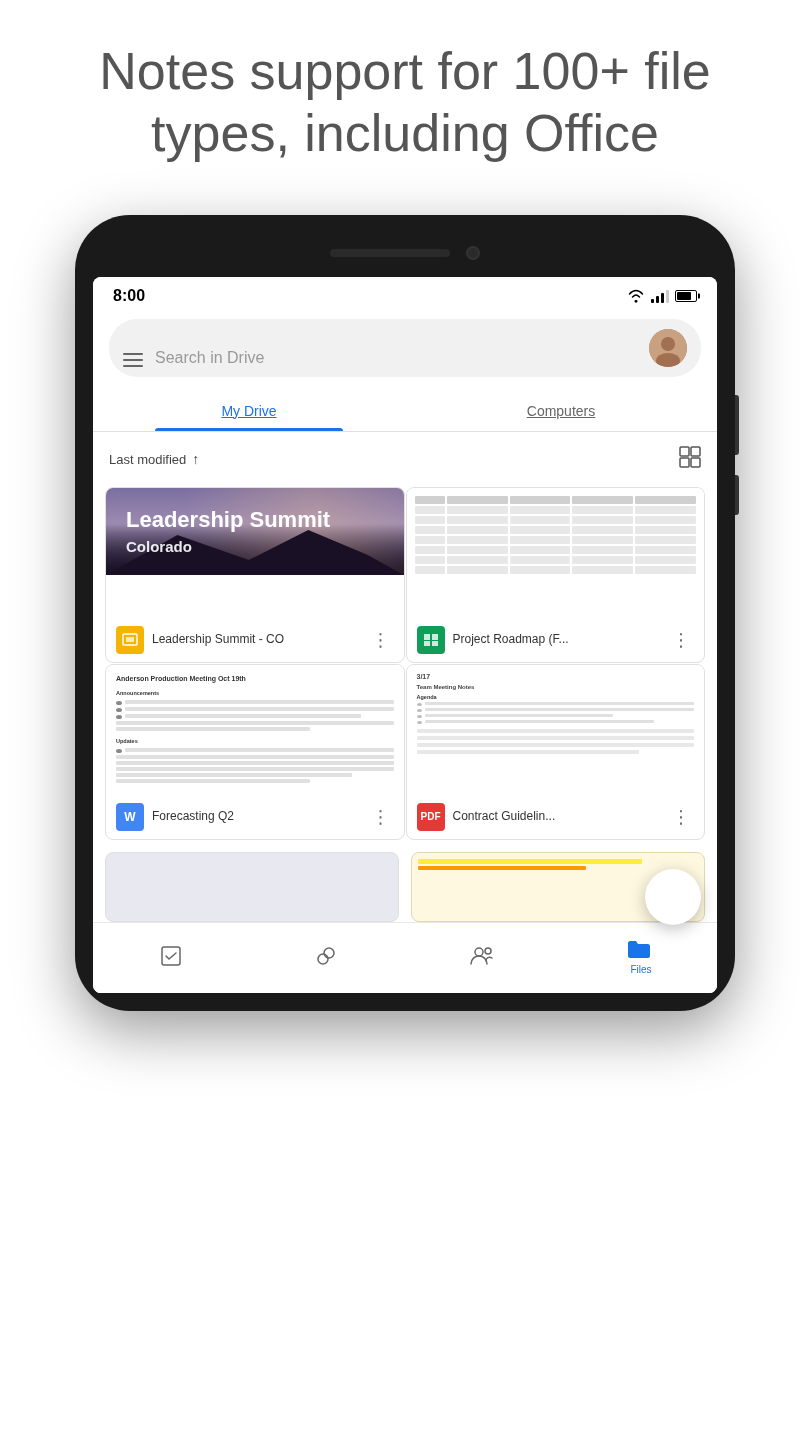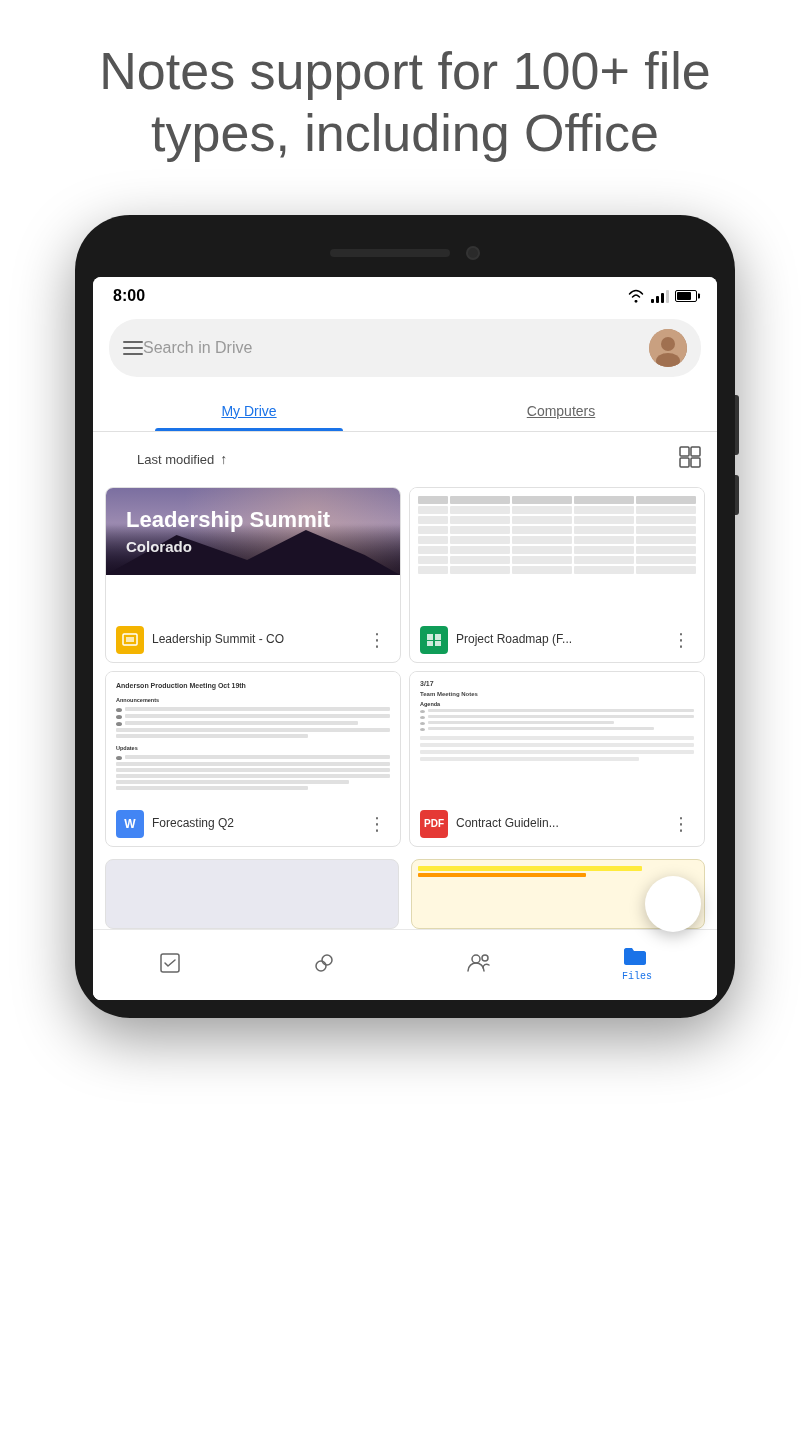--- a/index.html
+++ b/index.html
@@ -134,22 +134,23 @@
     
     .search-bar-container {
       background: #ffffff;
       padding: 8px 16px 12px;
     }
 
     .search-bar {
       background: #f1f1f1;
       border-radius: 28px;
       display: flex;
-      align-items: center;
+      align-items: flex-end;
       padding: 10px 14px;
+      gap: 12px;
     }
 
     .hamburger-icon {
       display: flex;
       flex-direction: column;
       gap: 4px;
       cursor: pointer;
     }
 
     .hamburger-line {
@@ -225,21 +226,20 @@
       background: #ffffff;
       padding: 0;
     }
 
     
     .sort-bar {
       display: flex;
       justify-content: space-between;
       align-items: center;
       padding: 14px 16px;
-      margin-left: 28px;
     }
 
     .sort-label {
       display: flex;
       align-items: center;
       gap: 6px;
       font-size: 13px;
       color: #444;
     }
 
@@ -250,21 +250,21 @@
 
     .grid-view-icon {
       color: #555;
       font-size: 20px;
     }
 
     
     .file-grid {
       display: grid;
       grid-template-columns: 1fr 1fr;
-      gap: 8px;
+      gap: 1px;
       padding: 0 12px 12px;
     }
 
     .file-card {
       background: #fff;
       border-radius: 8px;
       overflow: hidden;
       border: 1px solid #e0e0e0;
     }
 
@@ -481,25 +481,24 @@
       display: flex;
       justify-content: space-around;
       align-items: center;
       padding: 10px 0 14px;
       border-top: 1px solid #e8e8e8;
     }
 
     .nav-item {
       display: flex;
       flex-direction: column;
-      align-items: flex-start;
+      align-items: flex-end;
       gap: 3px;
       cursor: pointer;
       padding: 4px 16px;
-      font-family: Liberation Mono, monospace;
     }
 
     .nav-label {
       font-size: 10px;
       color: #1a73e8;
       font-weight: 500;
     }
 
     
     .phone-side-right {

